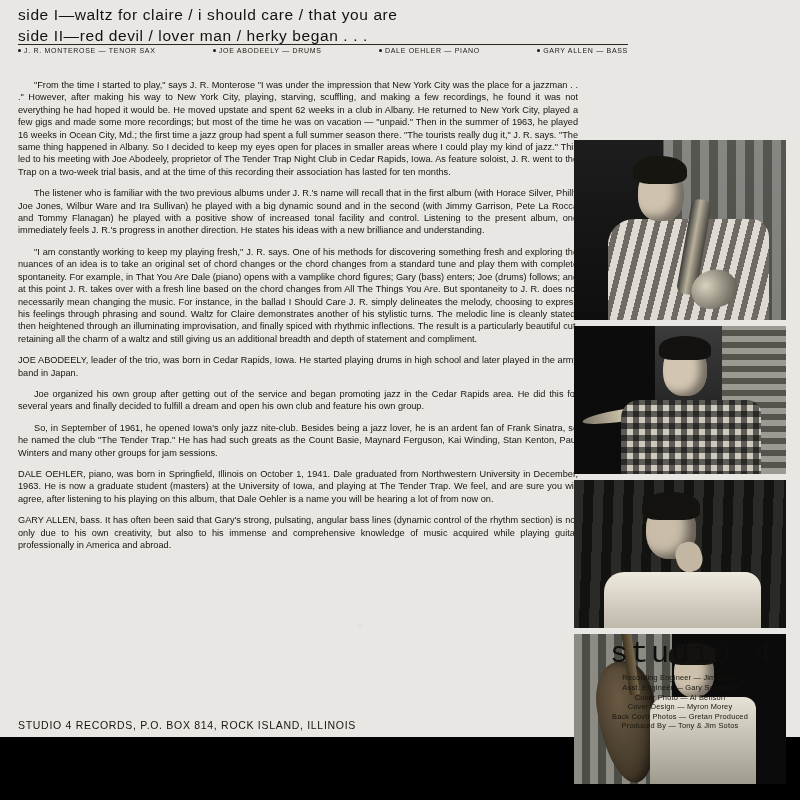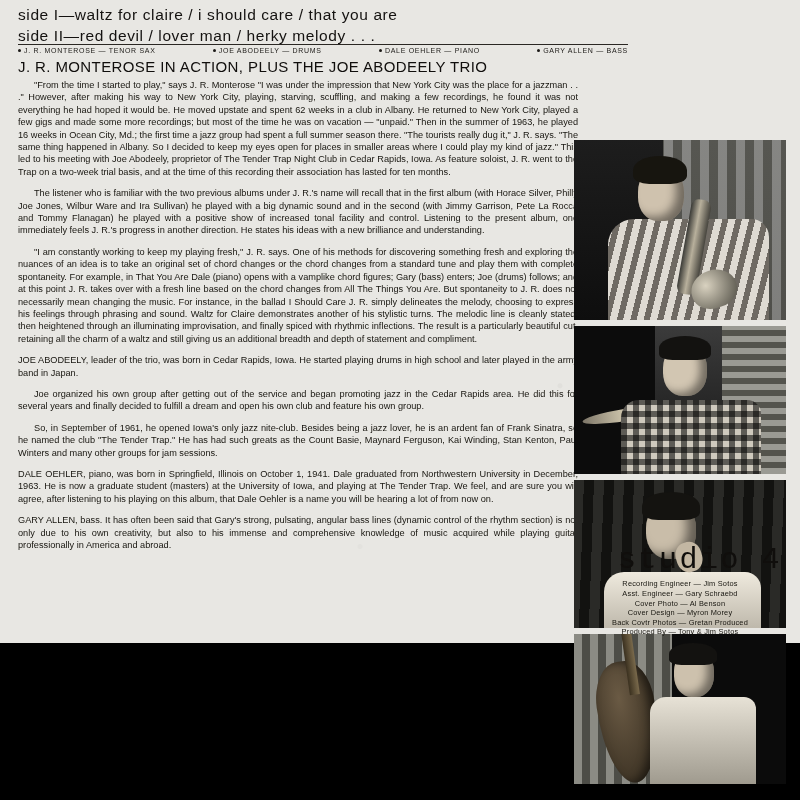--- a/index.html
+++ b/index.html
@@ -9,21 +9,21 @@
   }
   body {
     width: 800px;
     height: 800px;
     overflow: hidden;
     font-family: "Liberation Sans", sans-serif;
   }
   #sleeve {
     position: relative;
     width: 800px;
-    height: 643px;
+    height: 737px;
     background: #e8e7e3;
     background-image:
       radial-gradient(circle at 20% 30%, rgba(0,0,0,0.035) 0 2px, transparent 3px),
       radial-gradient(circle at 70% 60%, rgba(0,0,0,0.03) 0 2px, transparent 3px),
       radial-gradient(circle at 45% 85%, rgba(0,0,0,0.025) 0 2px, transparent 3px);
     color: #15130f;
     box-sizing: border-box;
   }
   
   .side-lines {
@@ -214,21 +214,21 @@
   }
   .bass-neck {
     position:absolute; left:24%; top:-6%; width:10px; height:70px;
     background: linear-gradient(90deg,#3a301f,#7a6a4c);
     transform: rotate(-8deg);
   }
 
   
   .logo {
     position: absolute;
-    right: 18px;
+    right: 26px;
     bottom: 66px;
     font-size: 30px;
     letter-spacing: 2.5px;
     font-family: "Liberation Mono", monospace;
     color: #100e0c;
     white-space: nowrap;
   }
   .back-credits {
     position: absolute;
     right: 14px;
@@ -241,45 +241,45 @@
     color: #17150f;
   }
 </style>
 </head>
 <body>
 
 <div id="sleeve">
 
   <div class="side-lines">
     <div class="side-line">side I—waltz for claire  /  i should care  /  that you are</div>
-    <div class="side-line">side II—red devil  /  lover man  /  herky melody . . .</div>
+    <div class="side-line">side II—red devil  /  lover man  /  herky began . . .</div>
   </div>
 
   <div class="rule"></div>
 
   <div class="credits-line">
     <span><i class="credit-dot"></i><span>J. R. MONTEROSE — TENOR SAX</span></span>
     <span><i class="credit-dot"></i><span>JOE ABODEELY — DRUMS</span></span>
     <span><i class="credit-dot"></i><span>DALE OEHLER — PIANO</span></span>
     <span><i class="credit-dot"></i><span>GARY ALLEN — BASS</span></span>
   </div>
 
-  <div class="headline">J. R. MONTEROSE IN ACTION, PLUS THE JOE ABODEELY TRIO</div>
 
   <div class="body-col">
     <p class="para">"From the time I started to play," says J. R. Monterose "I was under the impression that New York City was the place for a jazzman . . ." However, after making his way to New York City, playing, starving, scuffling, and making a few recordings, he found it was not everything he had hoped it would be. He moved upstate and spent 62 weeks in a club in Albany. He returned to New York City, played a few gigs and made some more recordings; but most of the time he was on vacation — "unpaid." Then in the summer of 1963, he played 16 weeks in Ocean City, Md.; the first time a jazz group had spent a full summer season there. "The tourists really dug it," J. R. says. "The same thing happened in Albany. So I decided to keep my eyes open for places in smaller areas where I could play my kind of jazz." This led to his meeting with Joe Abodeely, proprietor of The Tender Trap Night Club in Cedar Rapids, Iowa. As feature soloist, J. R. went to the Trap on a two-week trial basis, and at the time of this recording their association has lasted for ten months.</p>
     <p class="para">The listener who is familiar with the two previous albums under J. R.'s name will recall that in the first album (with Horace Silver, Philly Joe Jones, Wilbur Ware and Ira Sullivan) he played with a big dynamic sound and in the second (with Jimmy Garrison, Pete La Rocca and Tommy Flanagan) he played with a positive show of increased tonal facility and control. Listening to the present album, one immediately feels J. R.'s progress in another direction. He states his ideas with a new brilliance and understanding.</p>
     <p class="para">"I am constantly working to keep my playing fresh," J. R. says. One of his methods for discovering something fresh and exploring the nuances of an idea is to take an original set of chord changes or the chord changes from a standard tune and play them with complete spontaneity. For example, in That You Are Dale (piano) opens with a vamplike chord figures; Gary (bass) enters; Joe (drums) follows; and at this point J. R. takes over with a fresh line based on the chord changes from All The Things You Are. But spontaneity to J. R. does not necessarily mean changing the music. For instance, in the ballad I Should Care J. R. simply delineates the melody, choosing to express his feelings through phrasing and sound. Waltz for Claire demonstrates another of his stylistic turns. The melodic line is cleanly stated, then heightened through an illuminating improvisation, and finally spiced with rhythmic inflections. The result is a particularly beautiful cut, retaining all the charm of a waltz and still giving us an additional breadth and depth of statement and compliment.</p>
     <p class="para noindent">JOE ABODEELY, leader of the trio, was born in Cedar Rapids, Iowa. He started playing drums in high school and later played in the army band in Japan.</p>
     <p class="para">Joe organized his own group after getting out of the service and began promoting jazz in the Cedar Rapids area. He did this for several years and finally decided to fulfill a dream and open his own club and feature his own group.</p>
     <p class="para">So, in September of 1961, he opened Iowa's only jazz nite-club. Besides being a jazz lover, he is an ardent fan of Frank Sinatra, so he named the club "The Tender Trap." He has had such greats as the Count Basie, Maynard Ferguson, Kai Winding, Stan Kenton, Paul Winters and many other groups for jam sessions.</p>
     <p class="para noindent">DALE OEHLER, piano, was born in Springfield, Illinois on October 1, 1941. Dale graduated from Northwestern University in December, 1963. He is now a graduate student (masters) at the University of Iowa, and playing at The Tender Trap. We feel, and are sure you will agree, after listening to his playing on this album, that Dale Oehler is a name you will be hearing a lot of from now on.</p>
     <p class="para noindent">GARY ALLEN, bass. It has often been said that Gary's strong, pulsating, angular bass lines (dynamic control of the rhythm section) is not only due to his own creativity, but also to his immense and comprehensive knowledge of music acquired while playing guitar professionally in America and abroad.</p>
   </div>
 
+  <div class="footer-line">STUDIO 4 RECORDS, P.O. BOX 814, ROCK ISLAND, ILLINOIS</div>
 
   <div class="photo-strip">
 
     <div class="photo ph1">
       <div class="scene">
         <div class="blinds"></div>
         <div class="wall-dark"></div>
         <div class="sax-body"></div>
         <div class="sax-head"></div>
         <div class="sax-hair"></div>

